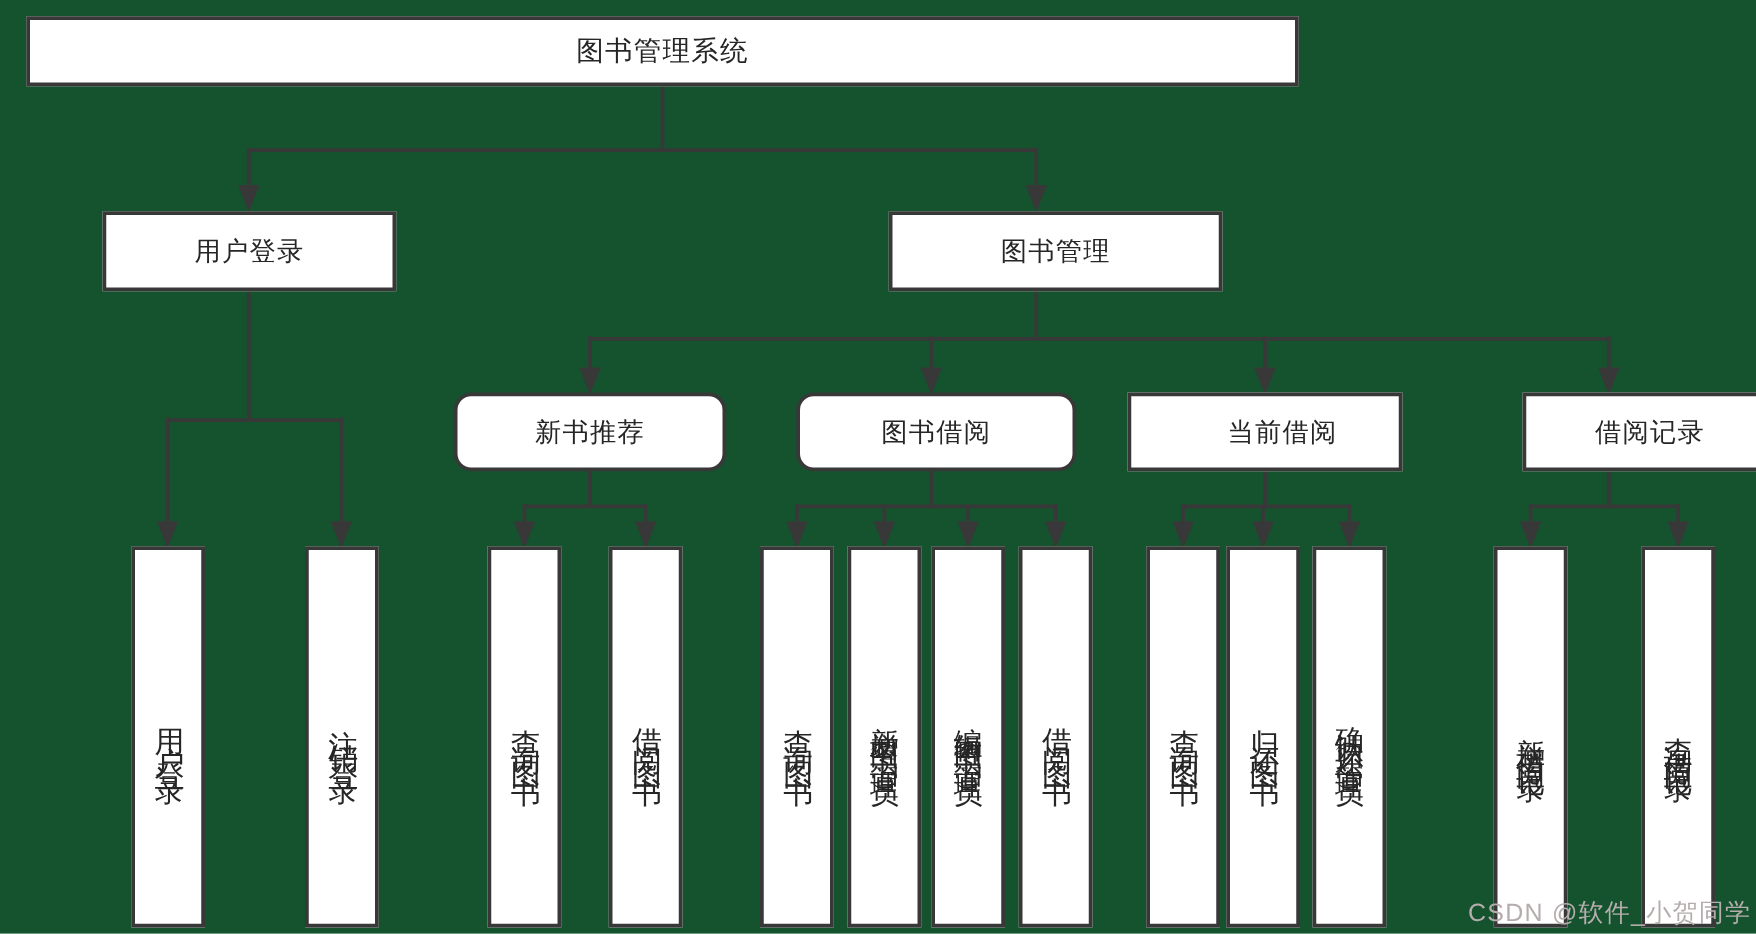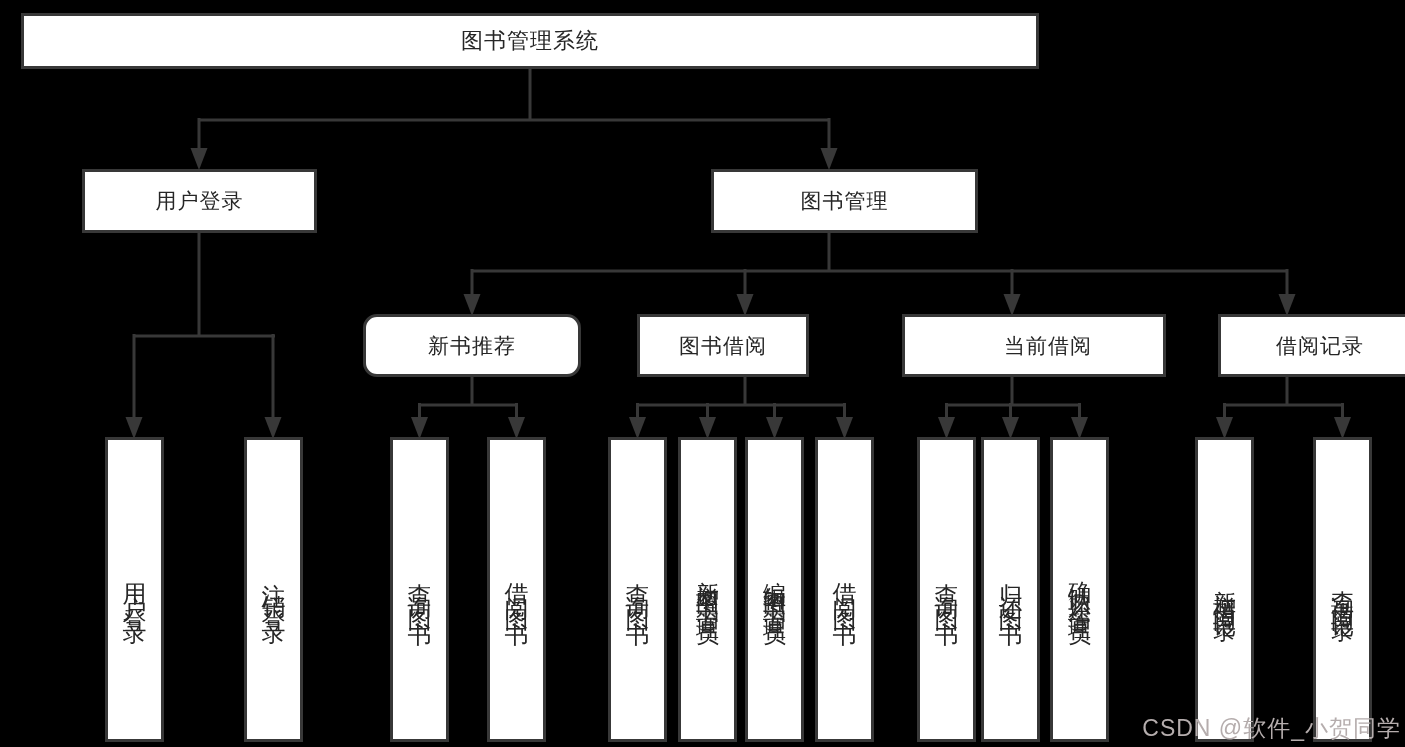--- a/index.html
+++ b/index.html
@@ -1,46 +1,46 @@
 <!DOCTYPE html>
 <html><head>
 <meta charset="utf-8">
 <style>
   html,body{margin:0;padding:0;background:#ffffff;}
   #stage{
-    position:relative;width:1405px;height:747px;background:#000000;
+    position:relative;width:1405px;height:747px;background:#14532d;
     font-family:"Liberation Sans",sans-serif;color:#2a2a2a;overflow:hidden;
   }
   #wires{position:absolute;left:0;top:0;width:1405px;height:747px;}
   .node{
     position:absolute;box-sizing:border-box;border:3px solid #383838;background:#ffffff;
     display:flex;align-items:center;justify-content:center;text-align:center;
     font-size:21px;letter-spacing:1px;color:#262626;
   }
   .root{left:21px;top:13px;width:1018px;height:56px;font-size:22px;}
   .lvl2a{left:82px;top:169px;width:235px;height:64px;}
   .lvl2b{left:711px;top:169px;width:267px;height:64px;}
   .lvl3{top:314px;height:63px;}
   .l3a{left:363px;width:218px;border-radius:14px;}
-  .l3b{left:637px;width:172px;}
-  .l3c{left:902px;width:264px;padding-left:28px;}
+  .l3b{left:637px;width:224px;border-radius:14px;}
+  .l3c{left:902px;width:220px;padding-left:28px;}
   .l3d{left:1218px;width:204px;}
   .leaf{top:437px;height:305px;width:59px;}
   .leaf .vtext{
     writing-mode:vertical-rl;text-orientation:mixed;
     font-size:24px;letter-spacing:13px;line-height:1;white-space:nowrap;
   }
   .leaf .vtext.long{letter-spacing:6px;font-size:23px;}
   .A1{left:105px;}  .A2{left:244px;}
   .N1{left:390px;}  .N2{left:487px;}
   .B1{left:608px;}  .B2{left:678px;}  .B3{left:745px;}  .B4{left:815px;}
   .C1{left:917px;}  .C2{left:981px;}  .C3{left:1050px;}
   .R1{left:1195px;} .R2{left:1313px;}
   .watermark{
-    position:absolute;right:4px;bottom:3px;font-size:23px;color:#b5adad;
+    position:absolute;right:4px;bottom:3px;font-size:20px;color:#b5adad;
     letter-spacing:1px;white-space:nowrap;
   }
 </style>
 </head>
 <body>
 
 <div id="stage">
 
   <svg id="wires" viewBox="0 0 1405 747" xmlns="http://www.w3.org/2000/svg">
     <g stroke="#383838" stroke-width="3" fill="none">

